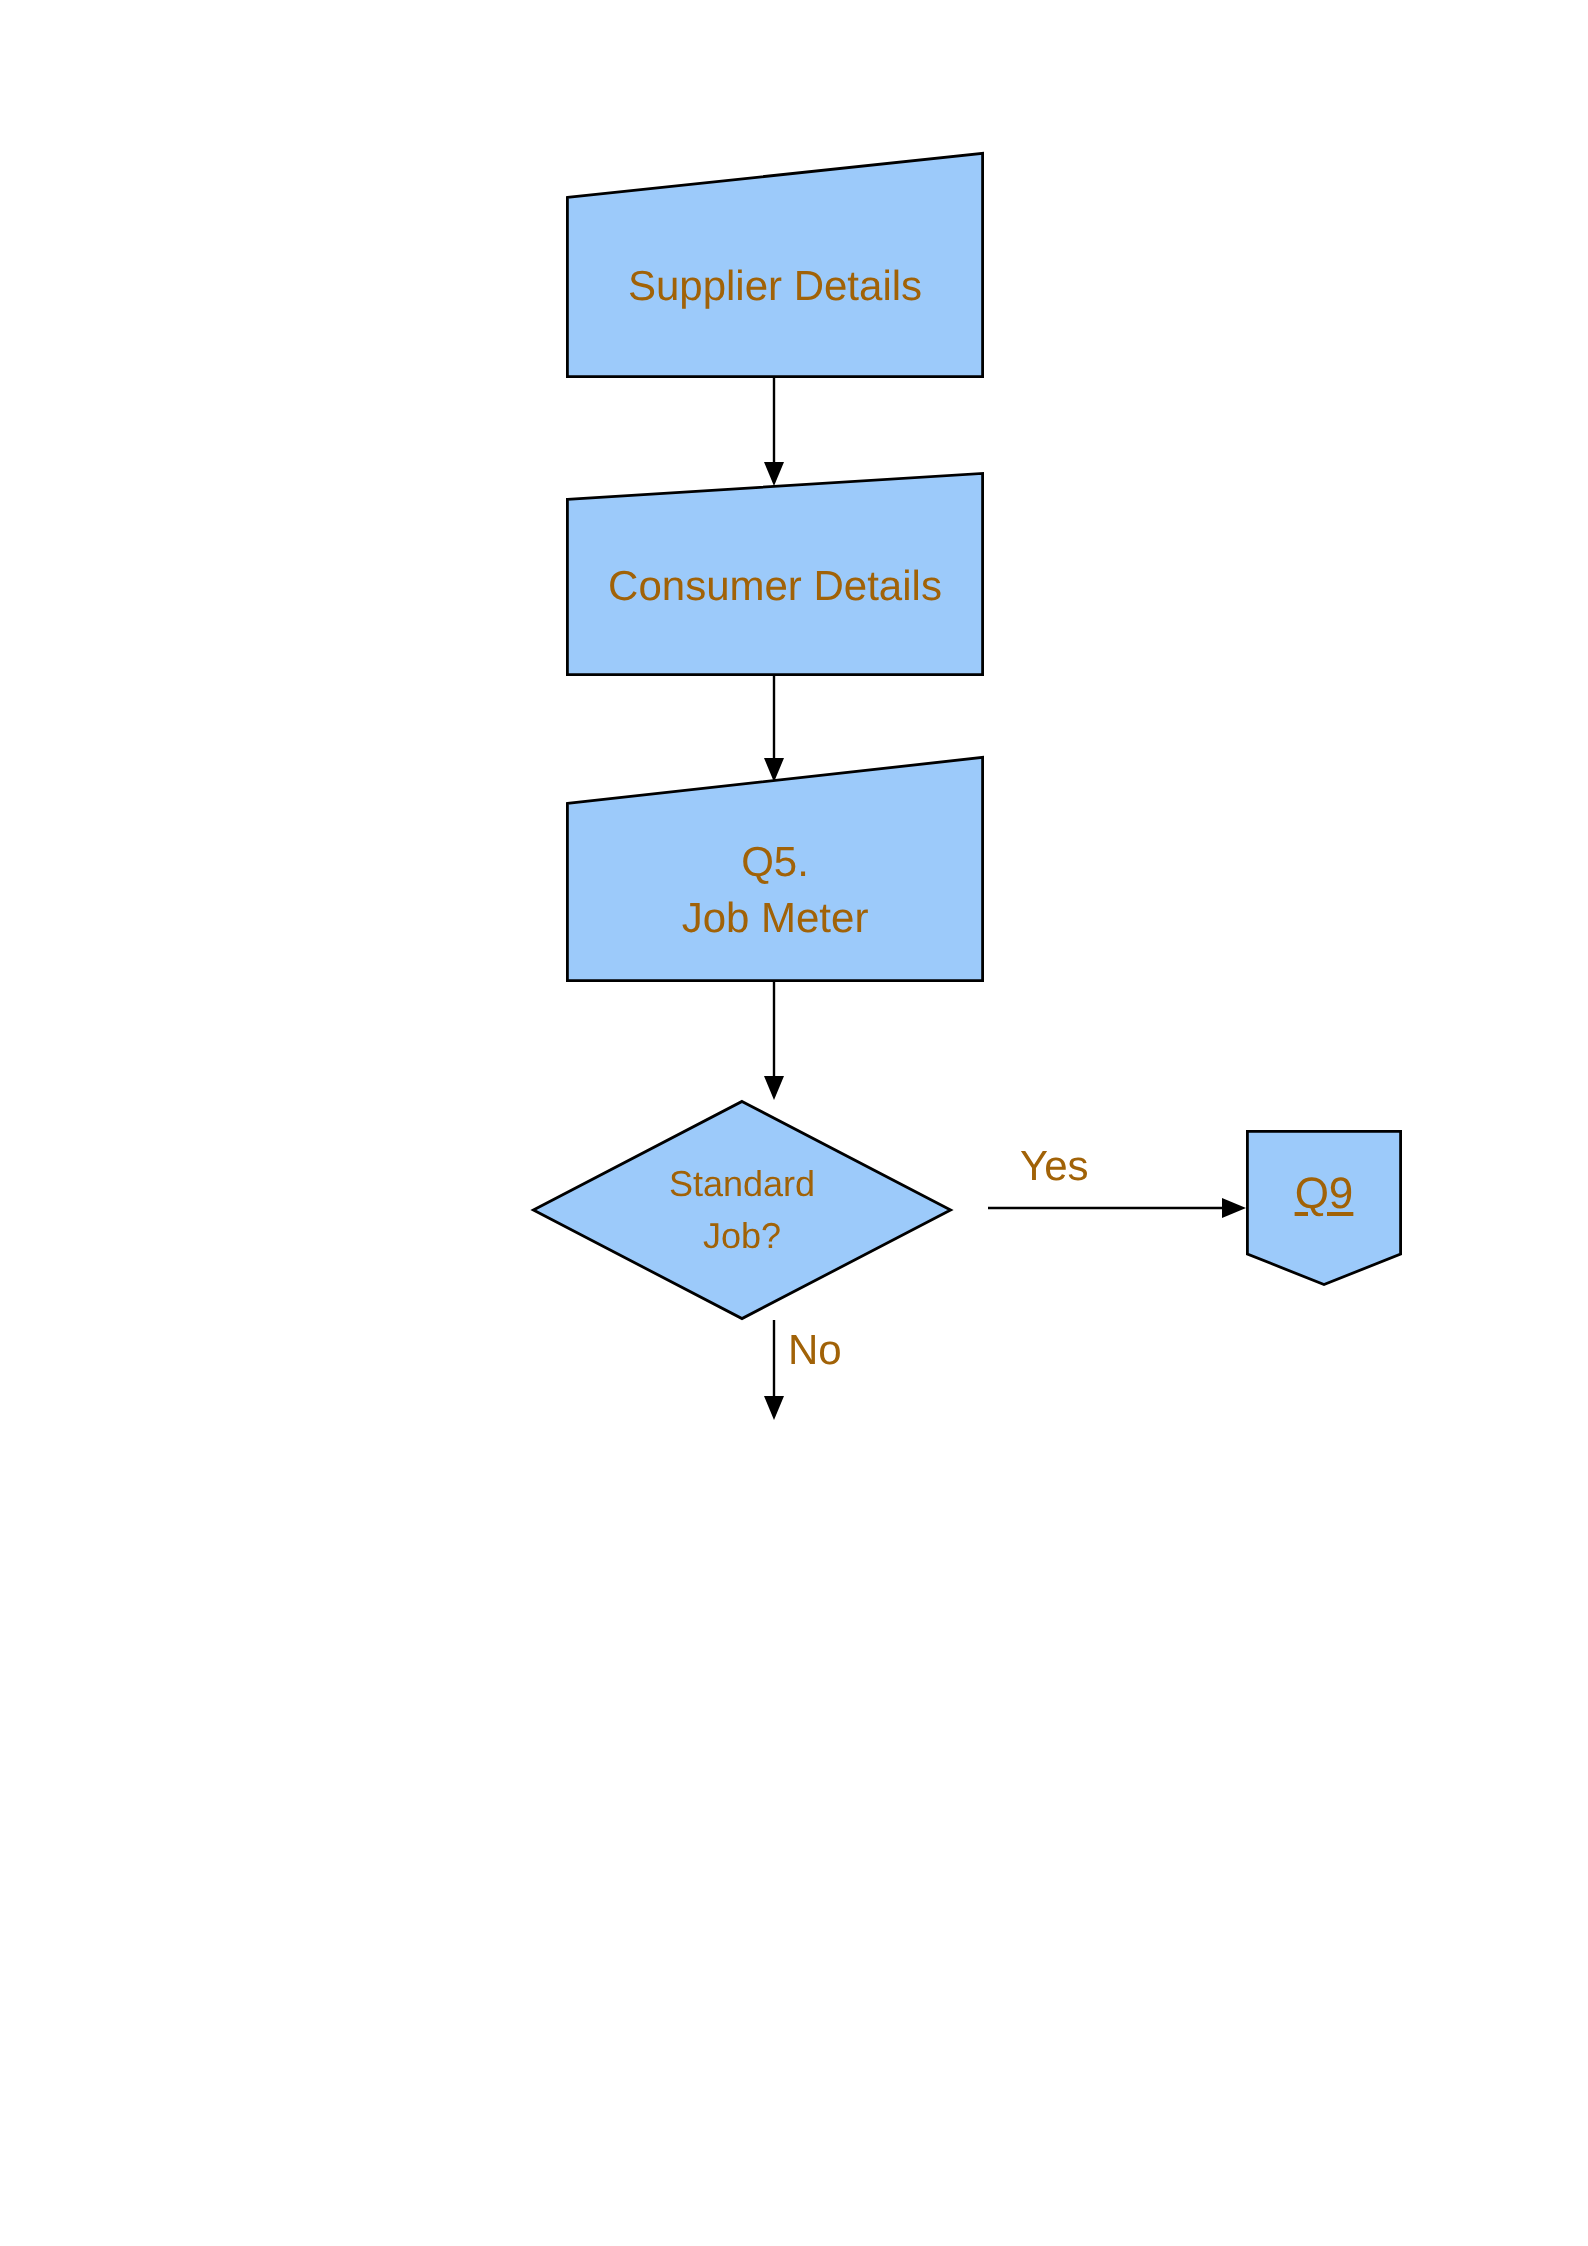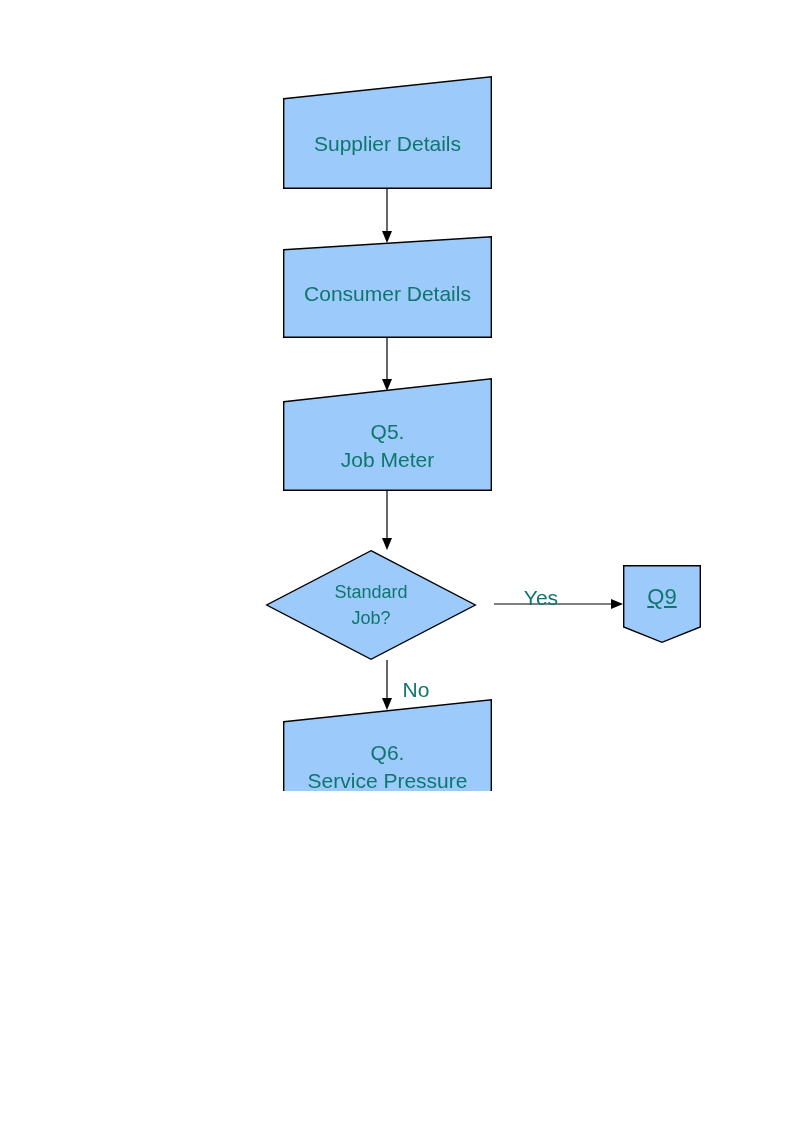--- a/index.html
+++ b/index.html
@@ -1,21 +1,21 @@
 <!DOCTYPE html>
 <html style="--node-fill: #9CCAFA; --node-border: #000000; --edge-color: #000000;"><head>
 <meta charset="utf-8">
 <style>
   html,body { margin:0; padding:0; background:#ffffff; }
   #page {
     position:relative;
     width:794px; height:791px;
     background:#ffffff;
     font-family:"Liberation Sans", sans-serif;
-    color:#0f766e;
+    color:#a16207;
     overflow:hidden;
   }
   .node { position:absolute; }
   .node svg.shape { position:absolute; left:0; top:0; display:block; overflow:visible; }
   .node svg.shape polygon {
     fill:var(--node-fill,#9CCAFA);
     stroke:var(--node-border,#000000);
     stroke-width:1.4;
   }
   .label {
@@ -24,21 +24,21 @@
     text-align:center; white-space:pre-line;
     font-size:21px; line-height:28px;
   }
   .label.small { font-size:18px; line-height:26px; }
   .label.connector { font-size:22px;text-decoration:underline; }
   .arrow { position:absolute; display:block; overflow:visible; }
   .arrow line { stroke:var(--edge-color,#000000); stroke-width:1.2; }
   .arrow polygon { fill:var(--edge-color,#000000); }
   .edge-label {
     position:absolute; font-size:21px; line-height:26px;
-    text-align:center; white-space:nowrap;margin-top:14px;
+    white-space:nowrap;
   }
 </style>
 </head>
 <body>
 
 <div id="page">
 
   <div class="node" style="left:283px; top:76px; width:209px; height:113px">
     <svg class="shape" width="209" height="113" viewBox="0 0 209 113">
       <polygon points="0.7,22.7 208.3,0.7 208.3,112.3 0.7,112.3"></polygon>
@@ -96,27 +96,20 @@
     </svg>
     <div class="label connector" style="padding-bottom:14px">Q9</div>
   </div>
 
   <svg class="arrow" style="left:381px; top:660px" width="12" height="50" viewBox="0 0 12 50">
     <line x1="6" y1="0" x2="6" y2="39"></line>
     <polygon points="1,38 11,38 6,50"></polygon>
   </svg>
   <div class="edge-label" style="left:394px; top:663px; width:44px">No</div>
 
-  <div class="node" style="left:283px; top:699px; width:209px; height:114px">
-    <svg class="shape" width="209" height="114" viewBox="0 0 209 114">
-      <polygon points="0.7,22.7 208.3,0.7 208.3,113.3 0.7,113.3"></polygon>
-    </svg>
-    <div class="label" style="padding-top:22px">Q6.
-Service Pressure</div>
-  </div>
 
   <svg class="arrow" style="left:381px; top:813px" width="12" height="50" viewBox="0 0 12 50">
     <line x1="6" y1="0" x2="6" y2="39"></line>
     <polygon points="1,38 11,38 6,50"></polygon>
   </svg>
 
 
   <svg class="arrow" style="left:381px; top:963px" width="12" height="40" viewBox="0 0 12 40">
     <line x1="6" y1="0" x2="6" y2="29"></line>
     <polygon points="1,28 11,28 6,40"></polygon>

